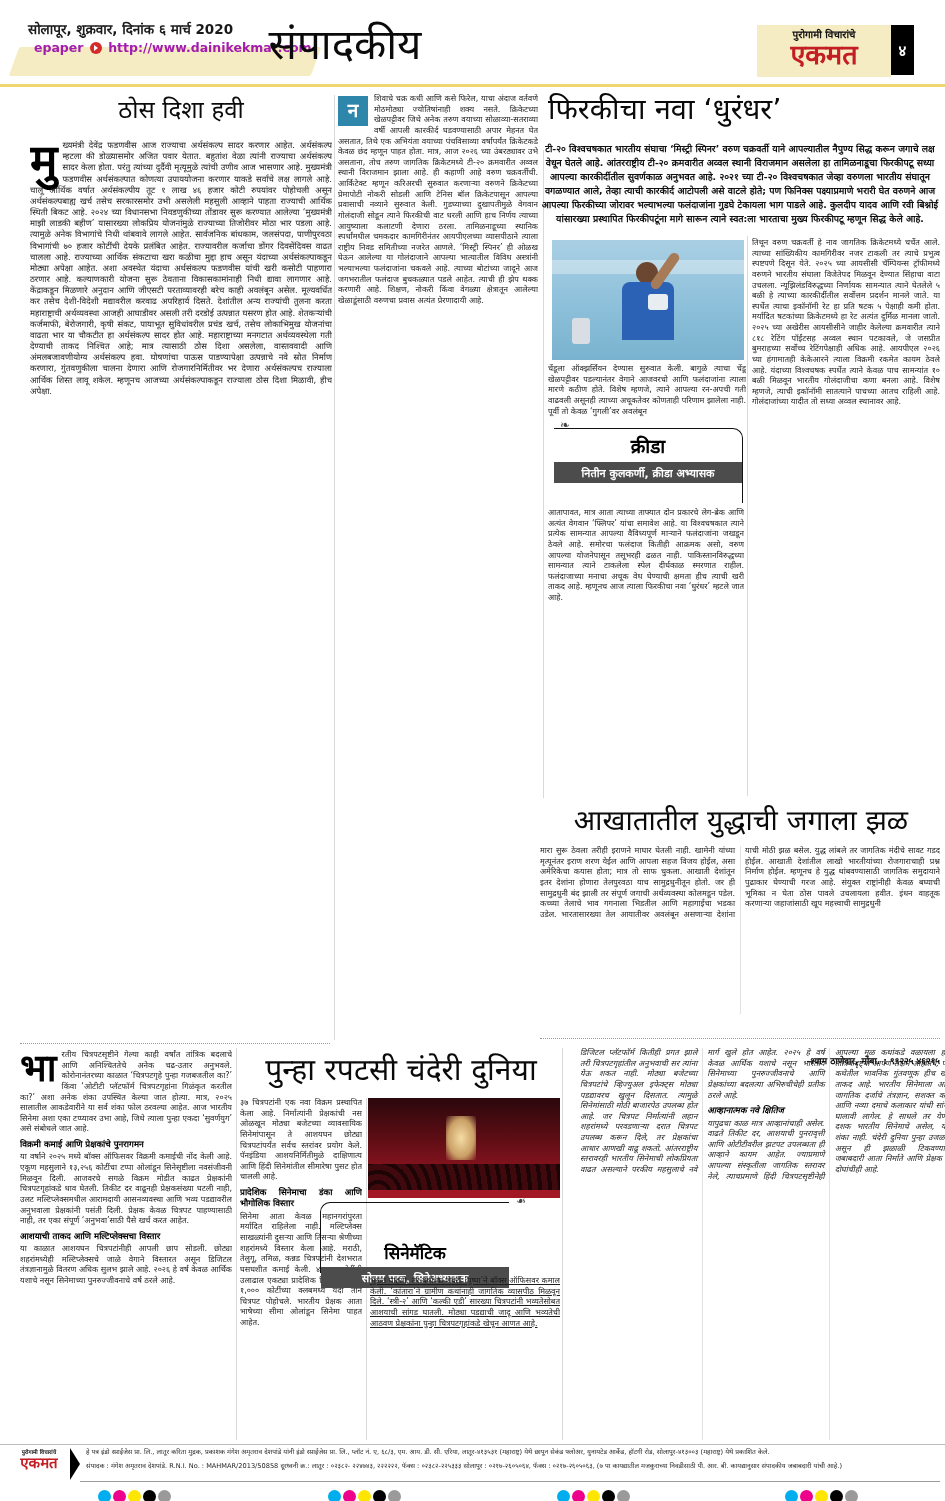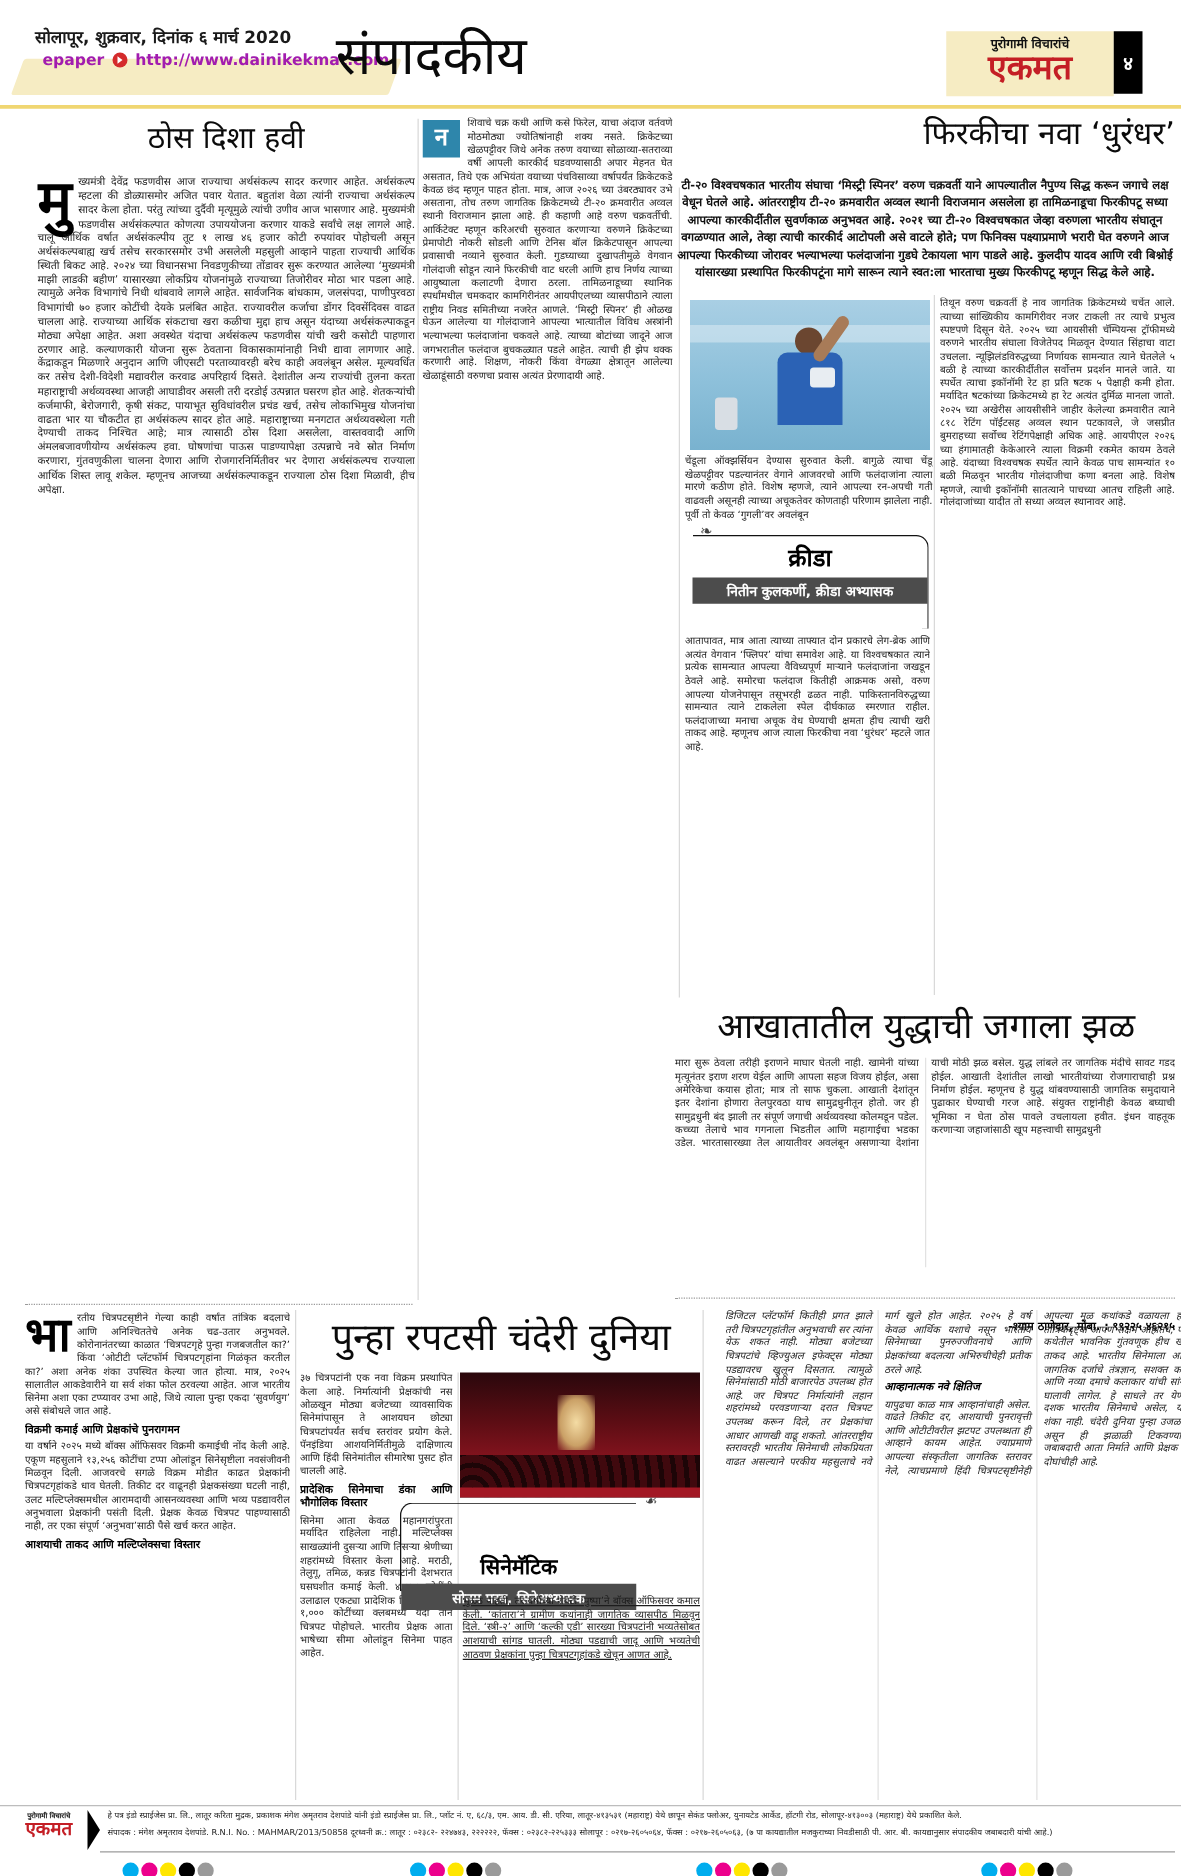--- a/index.html
+++ b/index.html
@@ -54,21 +54,21 @@
 <div class="vrule" style="left:366px;top:1098px;height:342px;"></div>
 <div class="vrule" style="left:562px;top:1048px;height:392px;"></div>
 <div class="dotted" style="left:540px;top:1038px;width:400px;"></div>
 <div class="dotted" style="left:20px;top:1043px;width:310px;"></div>
 
 <div class="abs headline" style="left:30px;top:92px;width:302px;height:44px;font-size:24px;text-align:center;">ठोस दिशा हवी</div>
 <div class="abs body-text" style="left:30px;top:140px;width:302px;height:898px;font-size:8.4px;">
   <span class="dropcap">मु</span><span>ख्यमंत्री देवेंद्र फडणवीस आज राज्याचा अर्थसंकल्प सादर करणार आहेत. अर्थसंकल्प म्हटला की डोळ्यासमोर अजित पवार येतात. बहुतांश वेळा त्यांनी राज्याचा अर्थसंकल्प सादर केला होता. परंतु त्यांच्या दुर्दैवी मृत्यूमुळे त्यांची उणीव आज भासणार आहे. मुख्यमंत्री फडणवीस अर्थसंकल्पात कोणत्या उपाययोजना करणार याकडे सर्वांचे लक्ष लागले आहे. चालू आर्थिक वर्षात अर्थसंकल्पीय तूट १ लाख ४६ हजार कोटी रुपयांवर पोहोचली असून अर्थसंकल्पबाह्य खर्च तसेच सरकारसमोर उभी असलेली महसुली आव्हाने पाहता राज्याची आर्थिक स्थिती बिकट आहे. २०२४ च्या विधानसभा निवडणुकीच्या तोंडावर सुरू करण्यात आलेल्या ‘मुख्यमंत्री माझी लाडकी बहीण’ यासारख्या लोकप्रिय योजनांमुळे राज्याच्या तिजोरीवर मोठा भार पडला आहे. त्यामुळे अनेक विभागांचे निधी थांबवावे लागले आहेत. सार्वजनिक बांधकाम, जलसंपदा, पाणीपुरवठा विभागांची ७० हजार कोटींची देयके प्रलंबित आहेत. राज्यावरील कर्जाचा डोंगर दिवसेंदिवस वाढत चालला आहे. राज्याच्या आर्थिक संकटाचा खरा कळीचा मुद्दा हाच असून यंदाच्या अर्थसंकल्पाकडून मोठ्या अपेक्षा आहेत. अशा अवस्थेत यंदाचा अर्थसंकल्प फडणवीस यांची खरी कसोटी पाहणारा ठरणार आहे. कल्याणकारी योजना सुरू ठेवताना विकासकामांनाही निधी द्यावा लागणार आहे. केंद्राकडून मिळणारे अनुदान आणि जीएसटी परताव्यावरही बरेच काही अवलंबून असेल. मूल्यवर्धित कर तसेच देशी-विदेशी मद्यावरील करवाढ अपरिहार्य दिसते. देशांतील अन्य राज्यांची तुलना करता महाराष्ट्राची अर्थव्यवस्था आजही आघाडीवर असली तरी दरडोई उत्पन्नात घसरण होत आहे. शेतकऱ्यांची कर्जमाफी, बेरोजगारी, कृषी संकट, पायाभूत सुविधांवरील प्रचंड खर्च, तसेच लोकाभिमुख योजनांचा वाढता भार या चौकटीत हा अर्थसंकल्प सादर होत आहे. महाराष्ट्राच्या मनगटात अर्थव्यवस्थेला गती देण्याची ताकद निश्चित आहे; मात्र त्यासाठी ठोस दिशा असलेला, वास्तववादी आणि अंमलबजावणीयोग्य अर्थसंकल्प हवा. घोषणांचा पाऊस पाडण्यापेक्षा उत्पन्नाचे नवे स्रोत निर्माण करणारा, गुंतवणुकीला चालना देणारा आणि रोजगारनिर्मितीवर भर देणारा अर्थसंकल्पच राज्याला आर्थिक शिस्त लावू शकेल. म्हणूनच आजच्या अर्थसंकल्पाकडून राज्याला ठोस दिशा मिळावी, हीच अपेक्षा.</span>
 </div>
 
-<div class="abs headline" style="left:548px;top:88px;width:392px;height:50px;font-size:25px;text-align:right;">फिरकीचा नवा ‘धुरंधर’</div>
+<div class="abs headline" style="left:548px;top:88px;width:392px;height:50px;font-size:29px;text-align:left;">फिरकीचा नवा ‘धुरंधर’</div>
 
 <div class="abs body-text" style="left:338px;top:94px;width:200px;height:704px;">
   <span class="dropcap-box">न</span><span>शिवाचे चक्र कधी आणि कसे फिरेल, याचा अंदाज वर्तवणे मोठमोठ्या ज्योतिषांनाही शक्य नसते. क्रिकेटच्या खेळपट्टीवर जिथे अनेक तरुण वयाच्या सोळाव्या-सतराव्या वर्षी आपली कारकीर्द घडवण्यासाठी अपार मेहनत घेत असतात, तिथे एक अभियंता वयाच्या पंचविसाव्या वर्षापर्यंत क्रिकेटकडे केवळ छंद म्हणून पाहत होता. मात्र, आज २०२६ च्या उंबरठ्यावर उभे असताना, तोच तरुण जागतिक क्रिकेटमध्ये टी-२० क्रमवारीत अव्वल स्थानी विराजमान झाला आहे. ही कहाणी आहे वरुण चक्रवर्तीची. आर्किटेक्ट म्हणून करिअरची सुरुवात करणाऱ्या वरुणने क्रिकेटच्या प्रेमापोटी नोकरी सोडली आणि टेनिस बॉल क्रिकेटपासून आपल्या प्रवासाची नव्याने सुरुवात केली. गुडघ्याच्या दुखापतीमुळे वेगवान गोलंदाजी सोडून त्याने फिरकीची वाट धरली आणि हाच निर्णय त्याच्या आयुष्याला कलाटणी देणारा ठरला. तामिळनाडूच्या स्थानिक स्पर्धांमधील चमकदार कामगिरीनंतर आयपीएलच्या व्यासपीठाने त्याला राष्ट्रीय निवड समितीच्या नजरेत आणले. ‘मिस्ट्री स्पिनर’ ही ओळख घेऊन आलेल्या या गोलंदाजाने आपल्या भात्यातील विविध अस्त्रांनी भल्याभल्या फलंदाजांना चकवले आहे. त्याच्या बोटांच्या जादूने आज जगभरातील फलंदाज बुचकळ्यात पडले आहेत. त्याची ही झेप थक्क करणारी आहे. शिक्षण, नोकरी किंवा वेगळ्या क्षेत्रातून आलेल्या खेळाडूंसाठी वरुणचा प्रवास अत्यंत प्रेरणादायी आहे.</span>
 </div>
 
 <div class="abs intro-bold" style="left:540px;top:142px;width:400px;height:92px;overflow:hidden;">टी-२० विश्वचषकात भारतीय संघाचा ‘मिस्ट्री स्पिनर’ वरुण चक्रवर्ती याने आपल्यातील नैपुण्य सिद्ध करून जगाचे लक्ष वेधून घेतले आहे. आंतरराष्ट्रीय टी-२० क्रमवारीत अव्वल स्थानी विराजमान असलेला हा तामिळनाडूचा फिरकीपटू सध्या आपल्या कारकीर्दीतील सुवर्णकाळ अनुभवत आहे. २०२१ च्या टी-२० विश्वचषकात जेव्हा वरुणला भारतीय संघातून वगळण्यात आले, तेव्हा त्याची कारकीर्द आटोपली असे वाटले होते; पण फिनिक्स पक्ष्याप्रमाणे भरारी घेत वरुणने आज आपल्या फिरकीच्या जोरावर भल्याभल्या फलंदाजांना गुडघे टेकायला भाग पाडले आहे. कुलदीप यादव आणि रवी बिश्नोई यांसारख्या प्रस्थापित फिरकीपटूंना मागे सारून त्याने स्वत:ला भारताचा मुख्य फिरकीपटू म्हणून सिद्ध केले आहे.</div>
 
 <div class="abs" style="left:552px;top:240px;width:192px;height:120px;overflow:hidden;background:linear-gradient(180deg,#a9cfe4 0%,#8dc0da 55%,#79b2cf 100%);">
   <div style="position:absolute;left:0;top:20px;width:192px;height:14px;background:rgba(255,255,255,.35);"></div>
   <div style="position:absolute;left:84px;top:22px;width:22px;height:22px;border-radius:50%;background:#6b4630;"></div>
@@ -94,20 +94,21 @@
 <div class="abs body-text" style="left:540px;top:846px;width:400px;height:168px;column-count:2;column-gap:10px;column-rule:1px solid #e2e2e2;">मारा सुरू ठेवला तरीही इराणने माघार घेतली नाही. खामेनी यांच्या मृत्यूनंतर इराण शरण येईल आणि आपला सहज विजय होईल, असा अमेरिकेचा कयास होता; मात्र तो साफ चुकला. आखाती देशांतून इतर देशांना होणारा तेलपुरवठा याच सामुद्रधुनीतून होतो. जर ही सामुद्रधुनी बंद झाली तर संपूर्ण जगाची अर्थव्यवस्था कोलमडून पडेल. कच्च्या तेलाचे भाव गगनाला भिडतील आणि महागाईचा भडका उडेल. भारतासारख्या तेल आयातीवर अवलंबून असणाऱ्या देशांना याची मोठी झळ बसेल. युद्ध लांबले तर जागतिक मंदीचे सावट गडद होईल. आखाती देशांतील लाखो भारतीयांच्या रोजगाराचाही प्रश्न निर्माण होईल. म्हणूनच हे युद्ध थांबवण्यासाठी जागतिक समुदायाने पुढाकार घेण्याची गरज आहे. संयुक्त राष्ट्रांनीही केवळ बघ्याची भूमिका न घेता ठोस पावले उचलायला हवीत. इंधन वाहतूक करणाऱ्या जहाजांसाठी खूप महत्त्वाची सामुद्रधुनी</div>
 <div class="abs byline" style="left:690px;top:1018px;width:250px;height:14px;text-align:right;margin-top:36px;">-श्याम ठाणेदार, मोबा. : ९९२२५ ४६२१५</div>
 
 <div class="abs headline" style="left:240px;top:1048px;width:322px;height:44px;font-size:30px;text-align:center;">पुन्हा रपटसी चंदेरी दुनिया</div>
 
 <div class="abs body-text" style="left:20px;top:1050px;width:212px;height:390px;">
   <span class="dropcap" style="font-size:38px;">भा</span><span>रतीय चित्रपटसृष्टीने गेल्या काही वर्षांत तांत्रिक बदलाचे आणि अनिश्चिततेचे अनेक चढ-उतार अनुभवले. कोरोनानंतरच्या काळात ‘चित्रपटगृहे पुन्हा गजबजतील का?’ किंवा ‘ओटीटी प्लॅटफॉर्म चित्रपटगृहांना गिळंकृत करतील का?’ अशा अनेक शंका उपस्थित केल्या जात होत्या. मात्र, २०२५ सालातील आकडेवारीने या सर्व शंका फोल ठरवल्या आहेत. आज भारतीय सिनेमा अशा एका टप्प्यावर उभा आहे, जिथे त्याला पुन्हा एकदा ‘सुवर्णयुग’ असे संबोधले जात आहे.</span>
   <div class="subhead">विक्रमी कमाई आणि प्रेक्षकांचे पुनरागमन</div>
   <span>या वर्षाने २०२५ मध्ये बॉक्स ऑफिसवर विक्रमी कमाईची नोंद केली आहे. एकूण महसुलाने १३,२५६ कोटींचा टप्पा ओलांडून सिनेसृष्टीला नवसंजीवनी मिळवून दिली. आजवरचे सगळे विक्रम मोडीत काढत प्रेक्षकांनी चित्रपटगृहांकडे धाव घेतली. तिकीट दर वाढूनही प्रेक्षकसंख्या घटली नाही, उलट मल्टिप्लेक्समधील आरामदायी आसनव्यवस्था आणि भव्य पडद्यावरील अनुभवाला प्रेक्षकांनी पसंती दिली. प्रेक्षक केवळ चित्रपट पाहण्यासाठी नाही, तर एका संपूर्ण ‘अनुभवा’साठी पैसे खर्च करत आहेत.</span>
   <div class="subhead">आशयाची ताकद आणि मल्टिप्लेक्सचा विस्तार</div>
+  <span>या काळात आशयघन चित्रपटांनीही आपली छाप सोडली. छोट्या शहरांमध्येही मल्टिप्लेक्सचे जाळे वेगाने विस्तारत असून डिजिटल तंत्रज्ञानामुळे वितरण अधिक सुलभ झाले आहे. २०२६ हे वर्ष केवळ आर्थिक यशाचे नसून सिनेमाच्या पुनरुज्जीवनाचे वर्ष ठरले आहे.</span>
 </div>
 
 <div class="abs body-text" style="left:240px;top:1098px;width:122px;height:342px;">
   <span>३७ चित्रपटांनी एक नवा विक्रम प्रस्थापित केला आहे. निर्मात्यांनी प्रेक्षकांची नस ओळखून मोठ्या बजेटच्या व्यावसायिक सिनेमांपासून ते आशयघन छोट्या चित्रपटांपर्यंत सर्वच स्तरांवर प्रयोग केले. पॅनइंडिया आशयनिर्मितीमुळे दाक्षिणात्य आणि हिंदी सिनेमांतील सीमारेषा पुसट होत चालली आहे.</span>
   <div class="subhead">प्रादेशिक सिनेमाचा डंका आणि भौगोलिक विस्तार</div>
   <span>सिनेमा आता केवळ महानगरांपुरता मर्यादित राहिलेला नाही. मल्टिप्लेक्स साखळ्यांनी दुसऱ्या आणि तिसऱ्या श्रेणीच्या शहरांमध्ये विस्तार केला आहे. मराठी, तेलुगू, तमिळ, कन्नड चित्रपटांनी देशभरात घसघशीत कमाई केली. ४,८५८ कोटींची उलाढाल एकट्या प्रादेशिक सिनेमाने केली. १,००० कोटींच्या क्लबमध्ये यंदा तीन चित्रपट पोहोचले. भारतीय प्रेक्षक आता भाषेच्या सीमा ओलांडून सिनेमा पाहत आहेत.</span>
 </div>
 
 <div class="abs" style="left:368px;top:1098px;width:192px;height:100px;overflow:hidden;background:linear-gradient(180deg,#2a080c 0%,#5d0d14 40%,#8c1520 75%,#6d1018 100%);">
   <div style="position:absolute;left:78px;top:18px;width:30px;height:44px;background:radial-gradient(ellipse at center,#f4dca4 0%,#caa066 60%,rgba(0,0,0,0) 100%);"></div>

